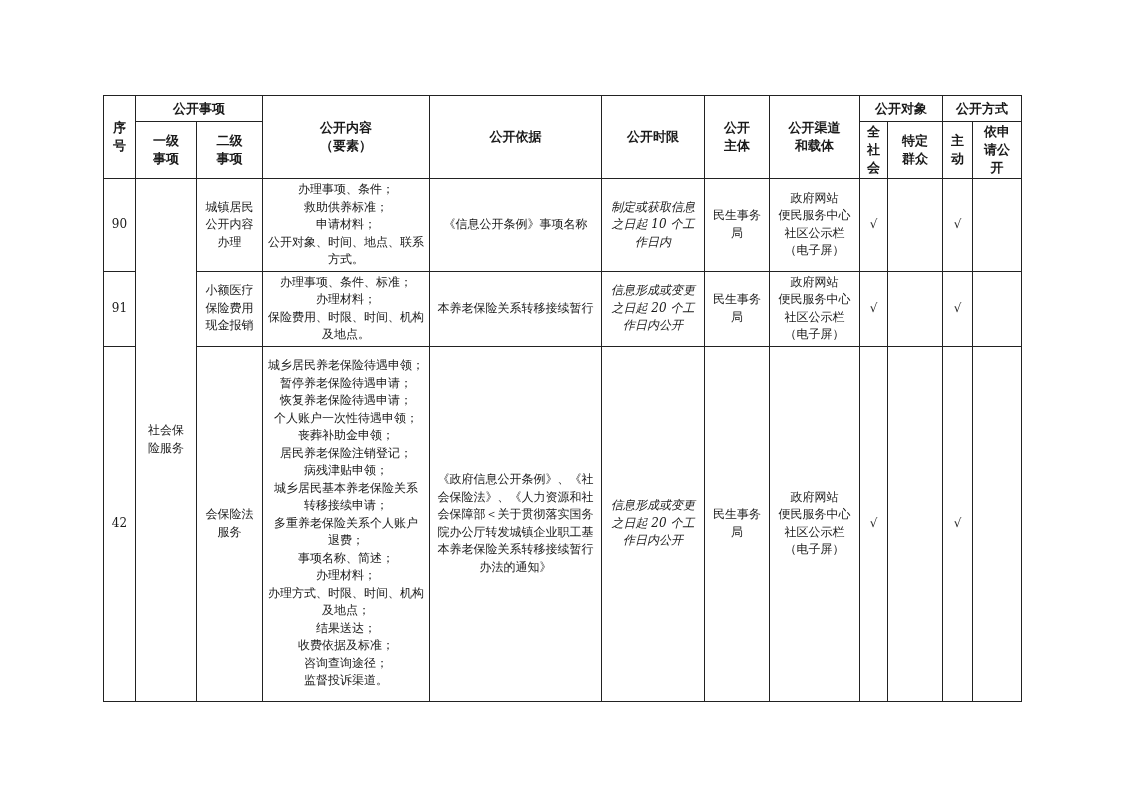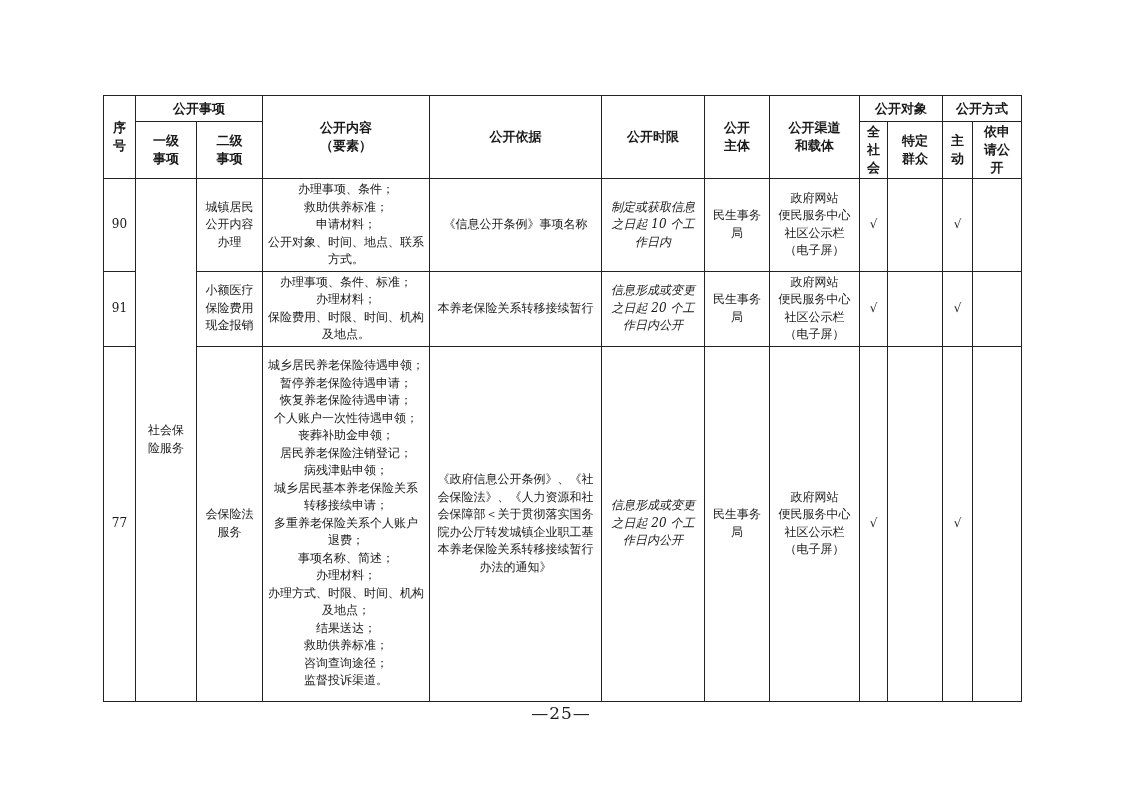--- a/index.html
+++ b/index.html
@@ -169,40 +169,40 @@
 便民服务中心
 社区公示栏
 （电子屏）</td>
       <td class="check">√</td>
       <td class="check"></td>
       <td class="check">√</td>
       <td class="check"></td>
     </tr>
 
     <tr class="r92">
-      <td>77</td>
+      <td>42</td>
       <td>会保险法
 服务</td>
       <td class="content">城乡居民养老保险待遇申领；
 暂停养老保险待遇申请；
 恢复养老保险待遇申请；
 个人账户一次性待遇申领；
 丧葬补助金申领；
 居民养老保险注销登记；
 病残津贴申领；
 城乡居民基本养老保险关系
 转移接续申请；
 多重养老保险关系个人账户
 退费；
 事项名称、简述；
 办理材料；
 办理方式、时限、时间、机构
 及地点；
 结果送达；
-救助供养标准；
+收费依据及标准；
 咨询查询途径；
 监督投诉渠道。</td>
       <td class="content">《政府信息公开条例》、《社
 会保险法》、《人力资源和社
 会保障部＜关于贯彻落实国务
 院办公厅转发城镇企业职工基
 本养老保险关系转移接续暂行
 办法的通知》</td>
       <td class="timelimit">信息形成或变更
 之日起 20 个工
@@ -214,14 +214,13 @@
 社区公示栏
 （电子屏）</td>
       <td class="check">√</td>
       <td class="check"></td>
       <td class="check">√</td>
       <td class="check"></td>
     </tr>
   </tbody>
     </table>
 
-  <div class="page-number">—25—</div>
 </div>
 
 </body></html>

